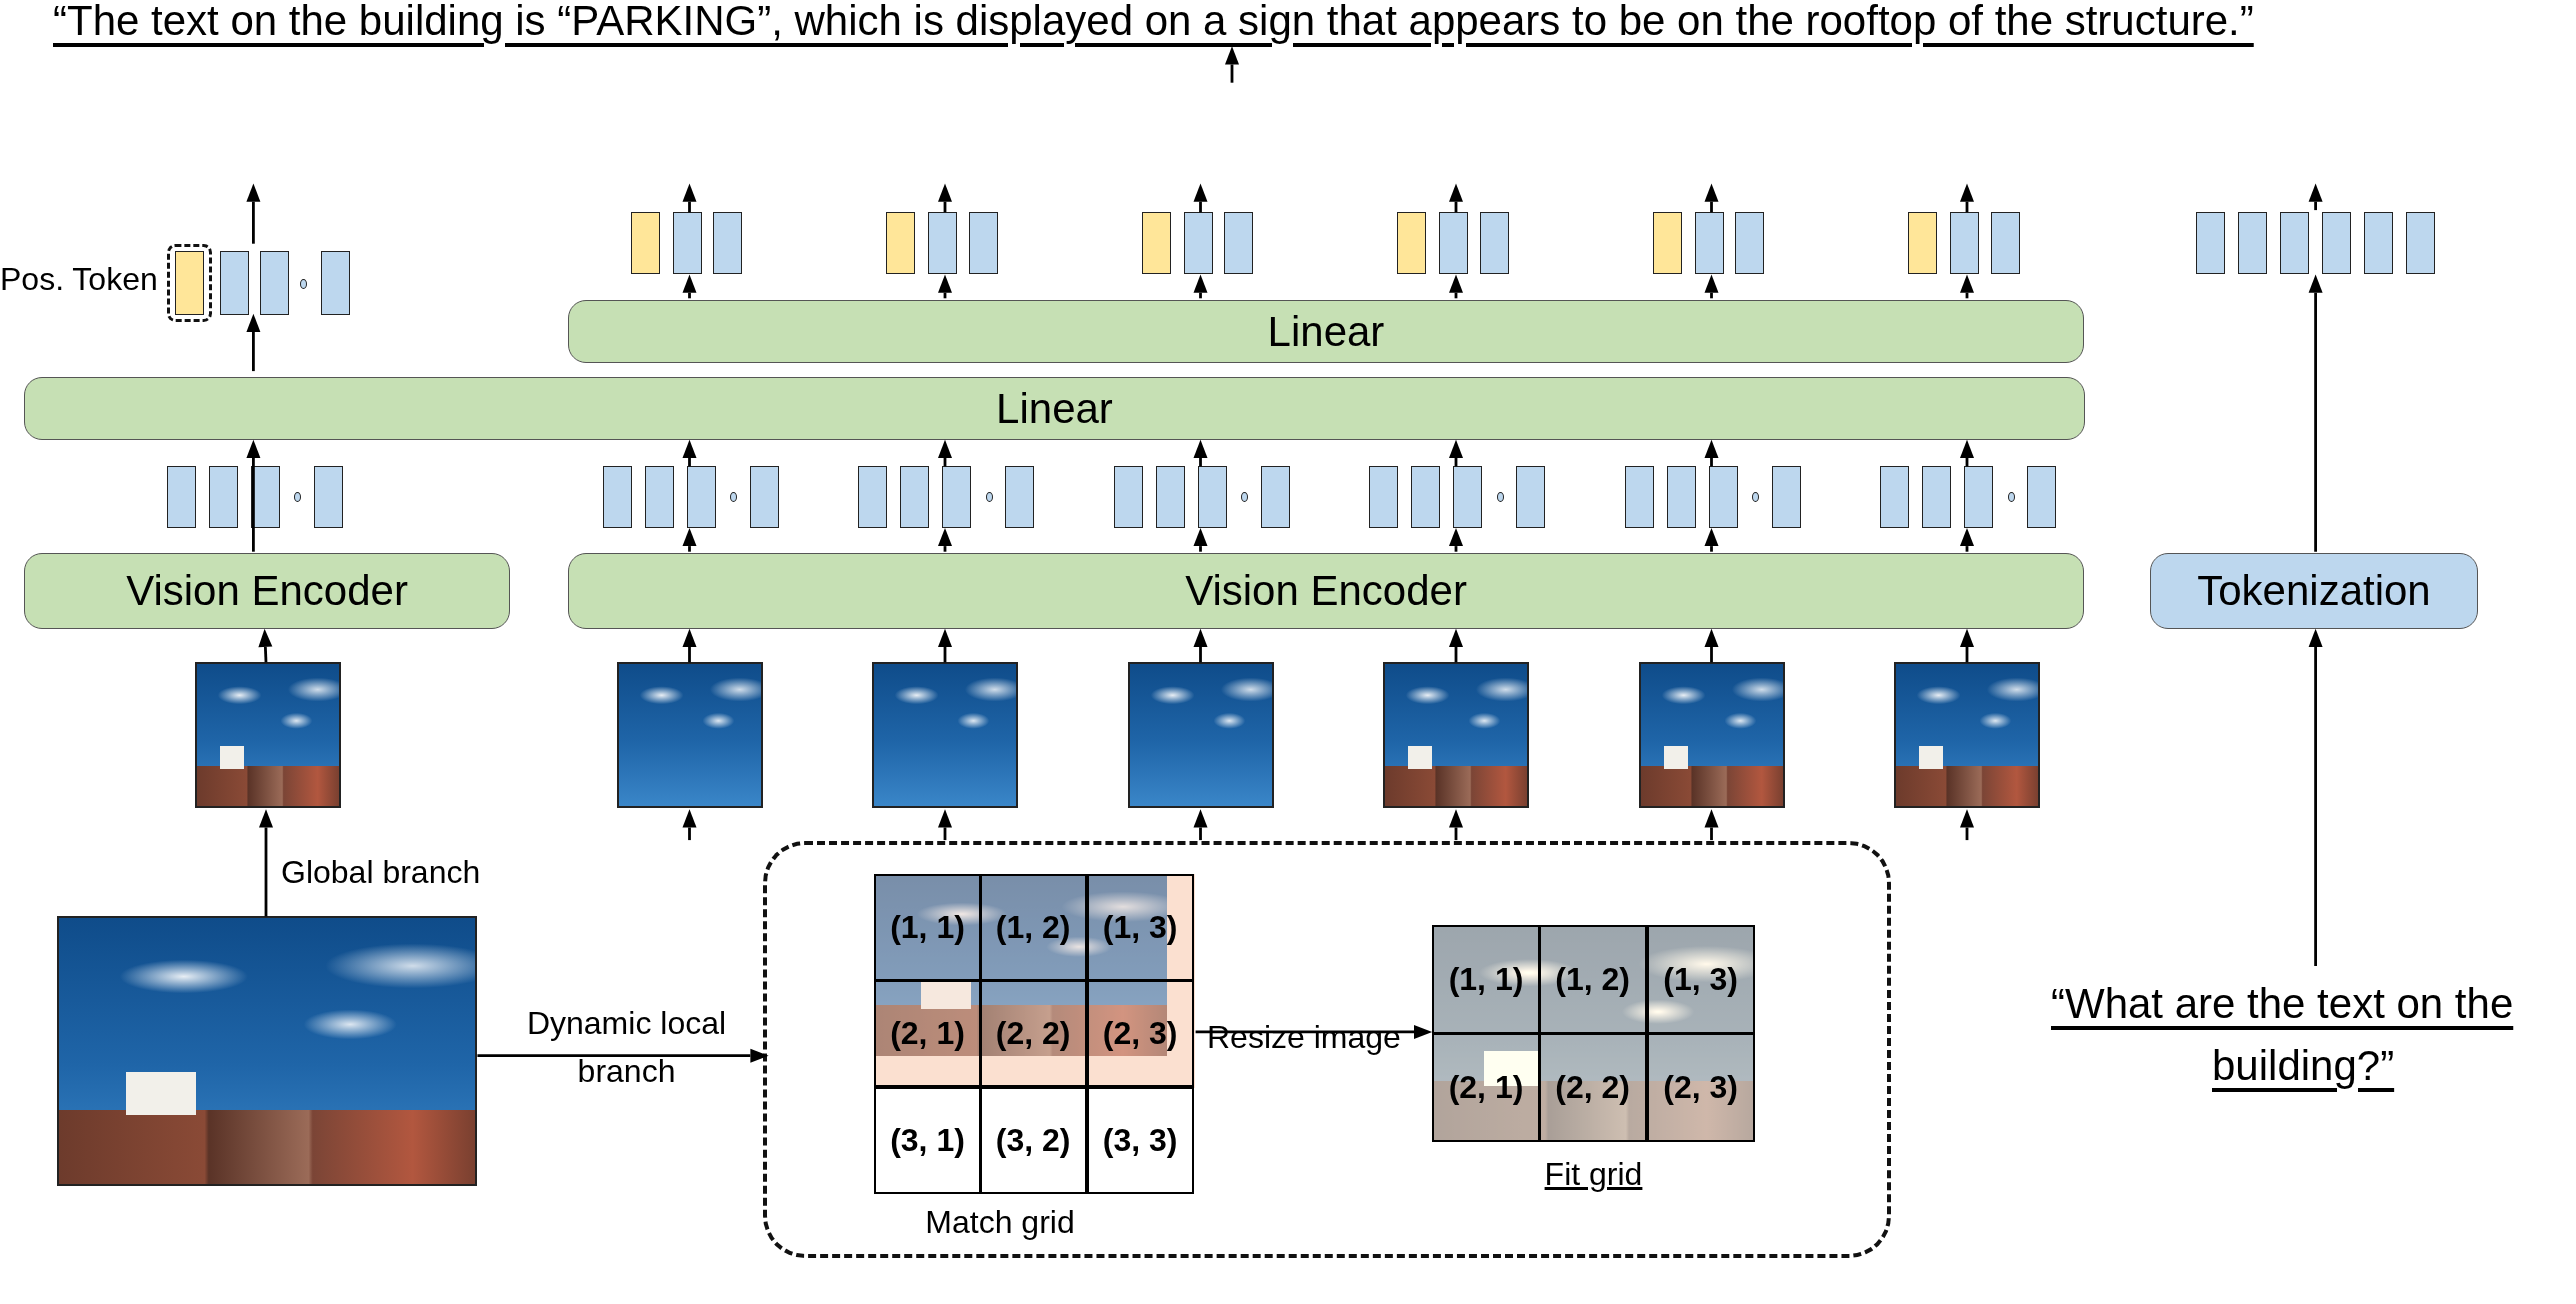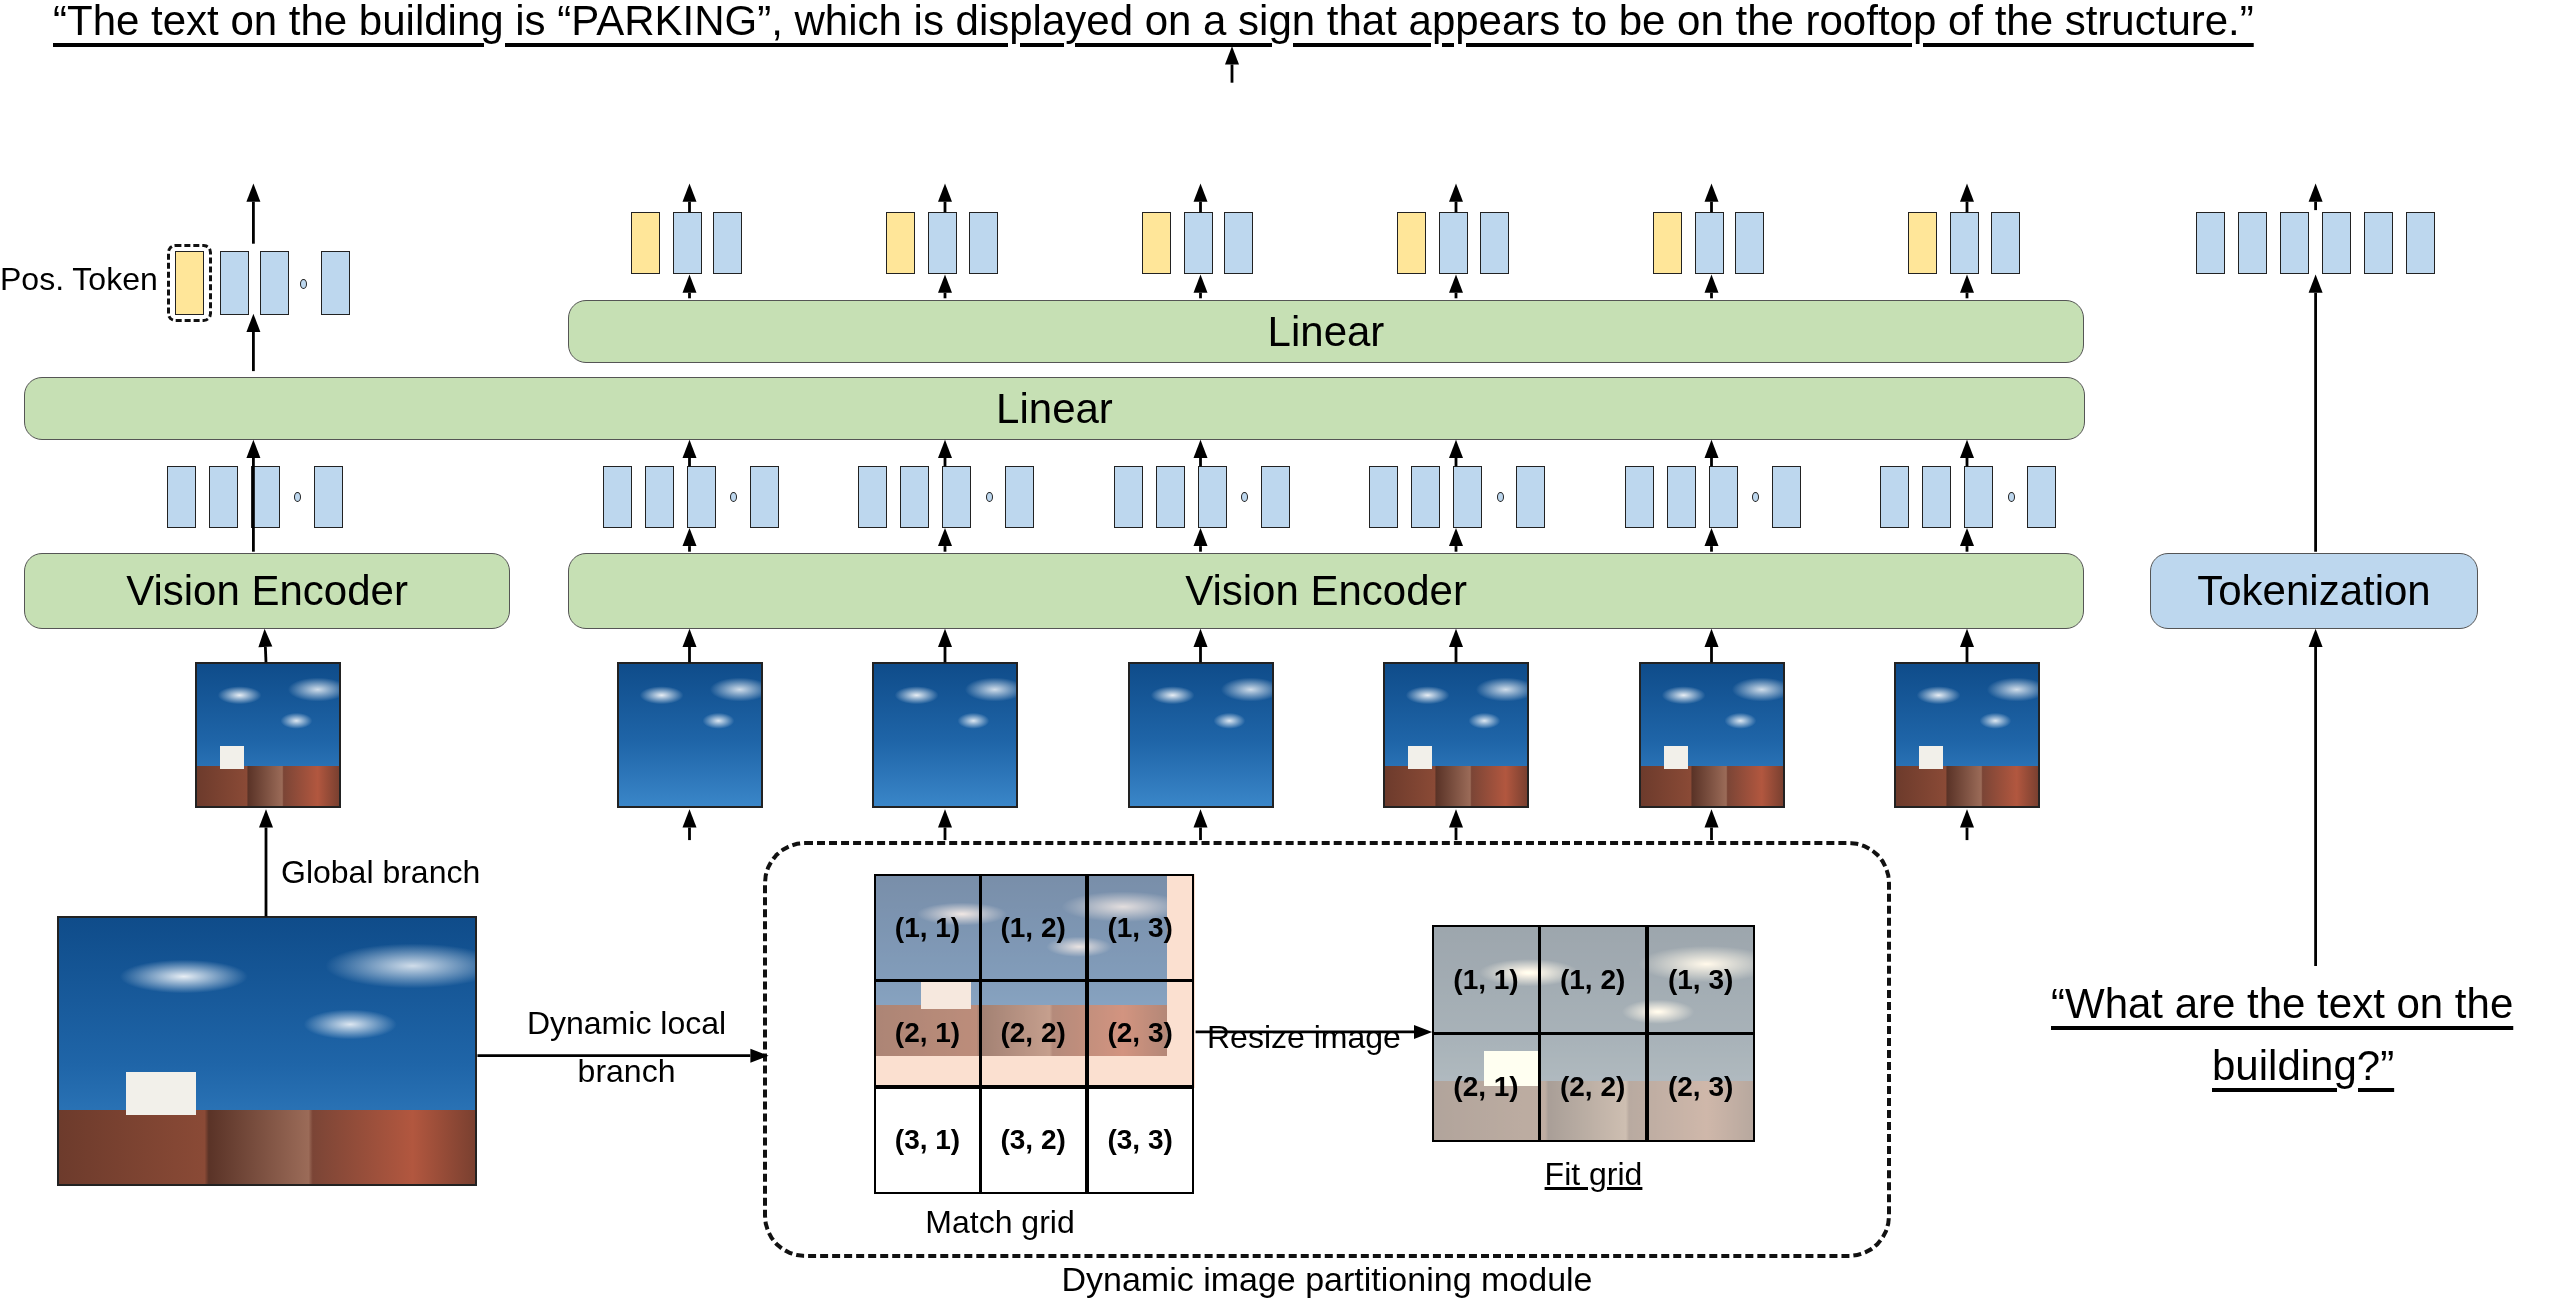--- a/index.html
+++ b/index.html
@@ -12,21 +12,21 @@
   .blue { background:#bdd7ee; }
   .green { background:#c6e0b4; }
   .txt { position:absolute; white-space:nowrap; }
   .under { text-decoration:underline; text-decoration-thickness:3.5px; text-underline-offset:8.4px; }
   .tok { position:absolute; box-sizing:border-box; border:1.4px solid #222; }
   .tok.b { background:#bdd7ee; }
   .tok.y { background:#ffe699; }
   .dot { position:absolute; width:7px; height:9.8px; border:1.4px solid #222; border-radius:50%; background:#bdd7ee; box-sizing:border-box; }
   .img { position:absolute; box-sizing:border-box; border:2.1px solid #222; overflow:hidden; }
   .cell { position:absolute; box-sizing:border-box; display:flex; align-items:center; justify-content:center;
-          font-weight:bold; font-size:28px; }
+          font-weight:bold; font-size:32px; }
   svg#arrows { position:absolute; left:0; top:0; }
 </style>
 </head>
 <body>
 
 <div id="stage">
 
   <div class="txt under" style="left:53px; top:-2.8px; font-size:42px;">“The text on the building is “PARKING”, which is displayed on a sign that appears to be on the rooftop of the structure.”</div>
 
 
@@ -145,21 +145,20 @@
   <div class="img" id="input-image" style="left: 57px; top: 916px; width: 420px; height: 270px; background: radial-gradient(22% 9% at 30% 22%, rgba(255, 255, 255, 0.9), transparent 70%), radial-gradient(16% 8% at 70% 40%, rgba(255, 255, 255, 0.85), transparent 70%), radial-gradient(30% 12% at 85% 18%, rgba(255, 255, 255, 0.8), transparent 70%), linear-gradient(rgb(15, 76, 138) 0%, rgb(31, 101, 168) 55%, rgb(58, 134, 200) 100%);">
       <div style="position: absolute; left: 0px; bottom: 0px; width: 100%; height: 28%; background: linear-gradient(90deg, rgb(109, 59, 44) 0%, rgb(138, 74, 54) 35%, rgb(90, 51, 39) 36%, rgb(155, 107, 88) 60%, rgb(123, 69, 54) 61%, rgb(178, 87, 63) 85%, rgb(122, 64, 48) 100%);"></div>
       <div style="position: absolute; left: 16%; bottom: 26%; width: 17%; height: 16%; background: rgb(242, 240, 234);"></div>
     </div>
 
   <div class="txt" style="left:281px; top:854px; font-size:32px;">Global branch</div>
   <div class="txt" style="left:514px; top:1005px; font-size:32px; width:225px; text-align:center;">Dynamic local</div>
   <div class="txt" style="left:514px; top:1053px; font-size:32px; width:225px; text-align:center;">branch</div>
 
   <div class="abs" style="left:763px; top:841px; width:1128px; height:417px; border:4.9px dashed #111; border-radius:42px; box-sizing:border-box;"></div>
-  <div class="txt" style="left:763px; top:1260px; width:1128px; text-align:center; font-size:34px;">Dynamic image partitioning module</div>
 
   <div class="abs" id="match-grid" style="left:874px; top:874px; width:322px; height:322px;">
       <div></div>
       <div style="position: absolute; left: 0px; top: 0px; width: 321px; height: 214px; background: rgb(251, 224, 208);"></div>
       <div style="position: absolute; left: 0px; top: 0px; width: 293px; height: 182px; opacity: 0.55; background: radial-gradient(22% 9% at 30% 22%, rgba(255, 255, 255, 0.9), transparent 70%), radial-gradient(16% 8% at 70% 40%, rgba(255, 255, 255, 0.85), transparent 70%), radial-gradient(30% 12% at 85% 18%, rgba(255, 255, 255, 0.8), transparent 70%), linear-gradient(rgb(15, 76, 138) 0%, rgb(31, 101, 168) 55%, rgb(58, 134, 200) 100%);">
         <div style="position: absolute; left: 0px; bottom: 0px; width: 100%; height: 28%; background: linear-gradient(90deg, rgb(109, 59, 44) 0%, rgb(138, 74, 54) 35%, rgb(90, 51, 39) 36%, rgb(155, 107, 88) 60%, rgb(123, 69, 54) 61%, rgb(178, 87, 63) 85%, rgb(122, 64, 48) 100%);"></div>
         <div style="position: absolute; left: 16%; bottom: 26%; width: 17%; height: 16%; background: rgb(242, 240, 234);"></div>
       </div>
       <div class="cell" style="left: 0px; top: 0px; width: 107px; height: 107px; border: 2.8px solid rgb(0, 0, 0); margin-left: 0px; margin-top: 0px;">(1, 1)</div>
       <div class="cell" style="left: 107px; top: 0px; width: 107px; height: 107px; border: 2.8px solid rgb(0, 0, 0); margin-left: -1.4px; margin-top: 0px;">(1, 2)</div>

